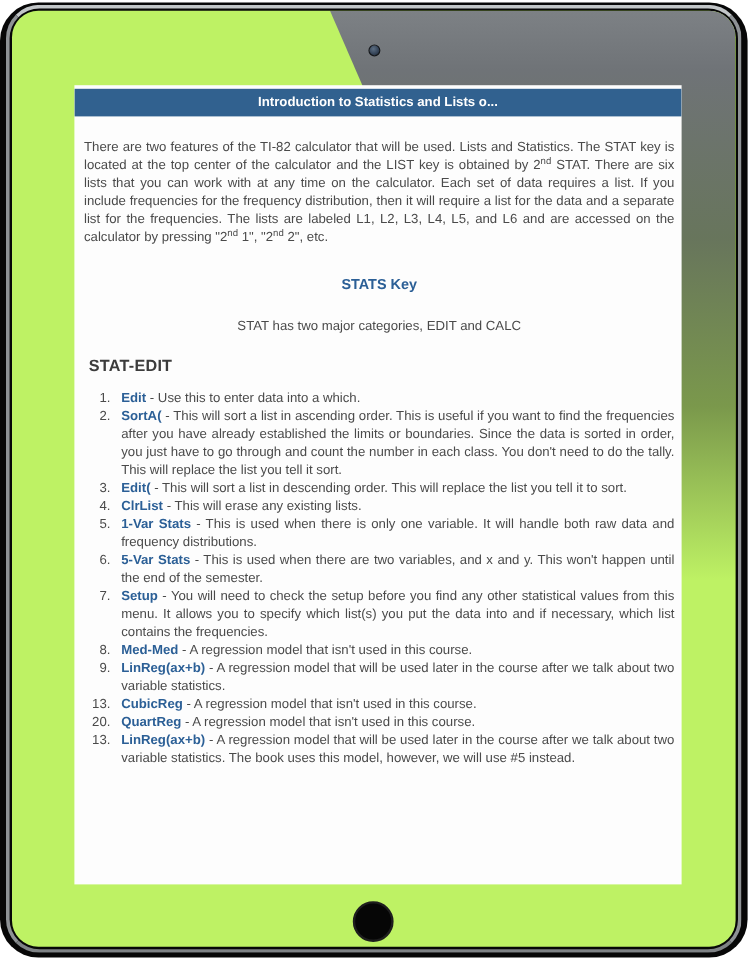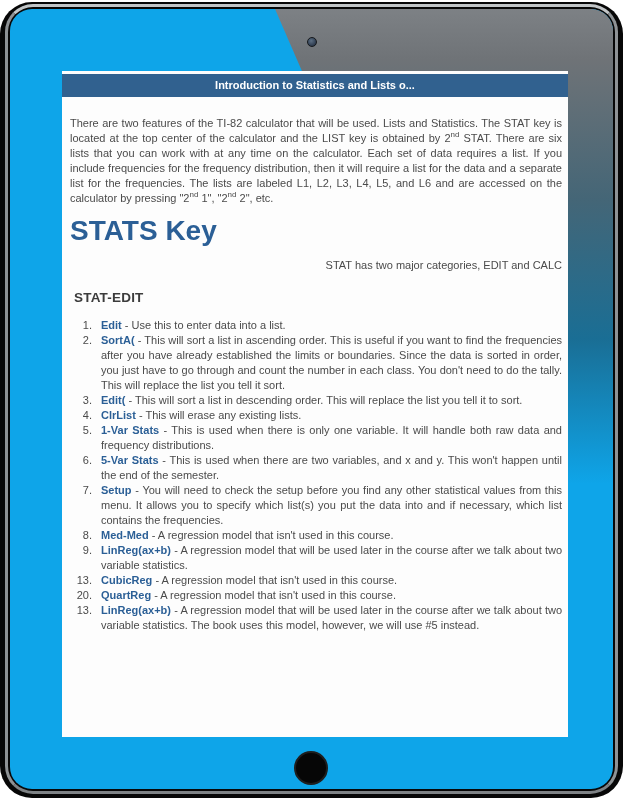--- a/index.html
+++ b/index.html
@@ -13,21 +13,21 @@
     border-radius:32px;background:#070707;overflow:hidden;
   }
   .edge{
     position:absolute;left:5px;top:2px;right:5px;bottom:4px;
     border-radius:28px;border:3px solid;
     border-color:#c2c6c8 #8e9295 #7e8285 #8e9295;
     pointer-events:none;z-index:4;
   }
   .bezel{
     position:absolute;left:10px;top:7px;right:10px;bottom:9px;
-    border-radius:22px;background:#0ea5e9;overflow:hidden;
+    border-radius:22px;background:#bef264;overflow:hidden;
   }
   .reflection{
     position:absolute;left:0;top:0;width:100%;height:500px;
     background:linear-gradient(to bottom,
       #7d8185 0%, #6f7377 10%, rgba(82,86,90,.8) 38%,
       rgba(40,43,46,.45) 66%, rgba(0,0,0,0) 95%);
     clip-path:polygon(265px 0, 100% 0, 100% 100%, 482px 100%);
   }
   .camera{
     position:absolute;left:297px;top:28px;width:8px;height:8px;border-radius:50%;
@@ -48,24 +48,24 @@
     color:#ffffff;font-size:11px;font-weight:bold;line-height:23px;
     text-align:center;white-space:nowrap;overflow:hidden;
   }
   .content{
     padding:13px 6px 0 8px;color:#4a4a4a;
     font-size:11px;line-height:15px;text-align:justify;
   }
   .content sup{font-size:8px;line-height:0;}
   p.intro{margin:6px 0 0;}
   h1.stats-key{
-    margin:13px 0 0;font-size:28px;line-height:23px;font-weight:bold;
-    color:#2b5f96;text-align:left;
+    margin:20px 0 0;font-size:12px;line-height:23px;font-weight:bold;
+    color:#2b5f96;text-align:center;
   }
-  p.sub{margin:16px 0 0;text-align:right;}
+  p.sub{margin:16px 0 0;text-align:center;}
   h2.stat-edit{
     margin:17px 4px 0;font-size:13.5px;line-height:16px;font-weight:bold;
     color:#3c3c3c;text-align:left;letter-spacing:.2px;
   }
   ol.stat-list{margin:12px 0 0;padding:0;list-style:none;}
   ol.stat-list li{position:relative;padding-left:31px;margin:0;}
   ol.stat-list .num{
     position:absolute;left:0;top:0;width:22px;text-align:right;color:#4a4a4a;
   }
   .term{color:#2b5f96;font-weight:bold;}
@@ -87,21 +87,21 @@
       <div class="content">
         <p class="intro"><span>There are two features of the TI-82 calculator that will be used. Lists and Statistics. The STAT key is located at the top center of the calculator and the LIST key is obtained by 2</span><sup>nd</sup><span> STAT. There are six lists that you can work with at any time on the calculator. Each set of data requires a list. If you include frequencies for the frequency distribution, then it will require a list for the data and a separate list for the frequencies. The lists are labeled L1, L2, L3, L4, L5, and L6 and are accessed on the calculator by pressing "2</span><sup>nd</sup><span> 1", "2</span><sup>nd</sup><span> 2", etc.</span></p>
 
         <h1 class="stats-key">STATS Key</h1>
 
         <p class="sub">STAT has two major categories, EDIT and CALC</p>
 
         <h2 class="stat-edit">STAT-EDIT</h2>
 
         <ol class="stat-list" id="stat-list">
-  <li><span class="num">1.</span><span class="term">Edit</span><span class="desc"> - Use this to enter data into a list.</span></li>
+  <li><span class="num">1.</span><span class="term">Edit</span><span class="desc"> - Use this to enter data into a which.</span></li>
 
   <li><span class="num">2.</span><span class="term">SortA(</span><span class="desc"> - This will sort a list in ascending order. This is useful if you want to find the frequencies after you have already established the limits or boundaries. Since the data is sorted in order, you just have to go through and count the number in each class. You don't need to do the tally. This will replace the list you tell it sort.</span></li>
 
   <li><span class="num">3.</span><span class="term">Edit(</span><span class="desc"> - This will sort a list in descending order. This will replace the list you tell it to sort.</span></li>
 
   <li><span class="num">4.</span><span class="term">ClrList</span><span class="desc"> - This will erase any existing lists.</span></li>
 
   <li><span class="num">5.</span><span class="term">1-Var Stats</span><span class="desc"> - This is used when there is only one variable. It will handle both raw data and frequency distributions.</span></li>
 
   <li><span class="num">6.</span><span class="term">5-Var Stats</span><span class="desc"> - This is used when there are two variables, and x and y. This won't happen until the end of the semester.</span></li>

